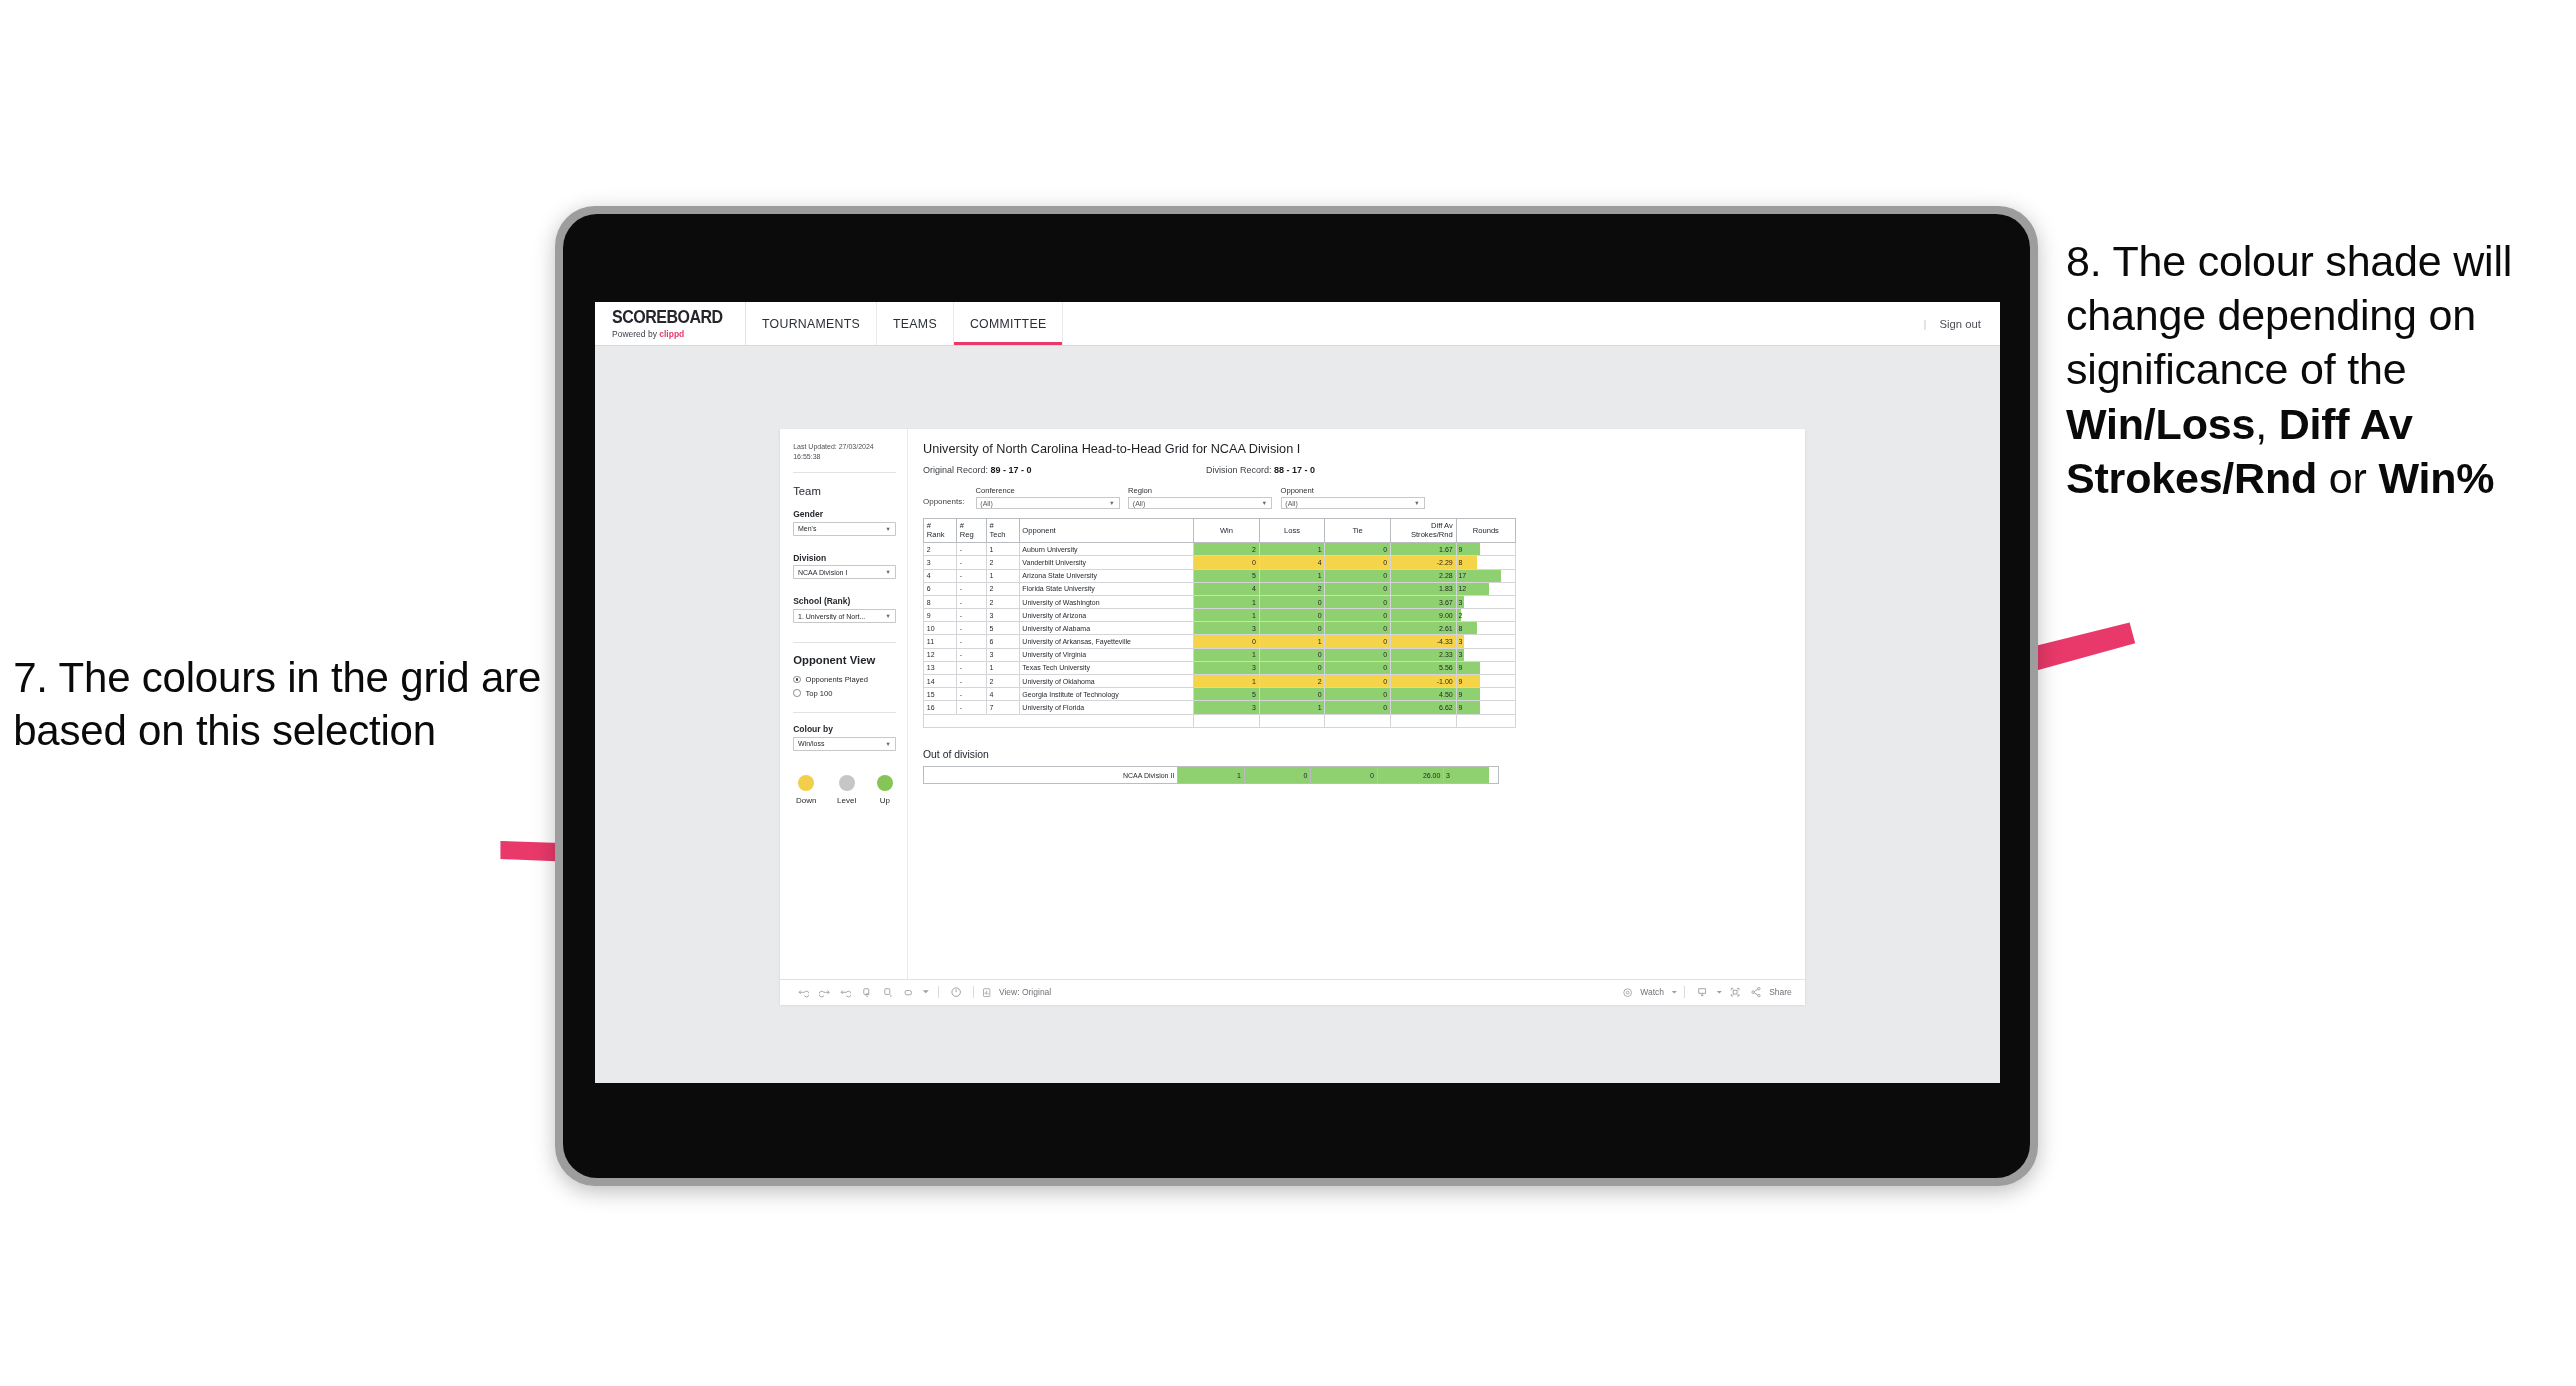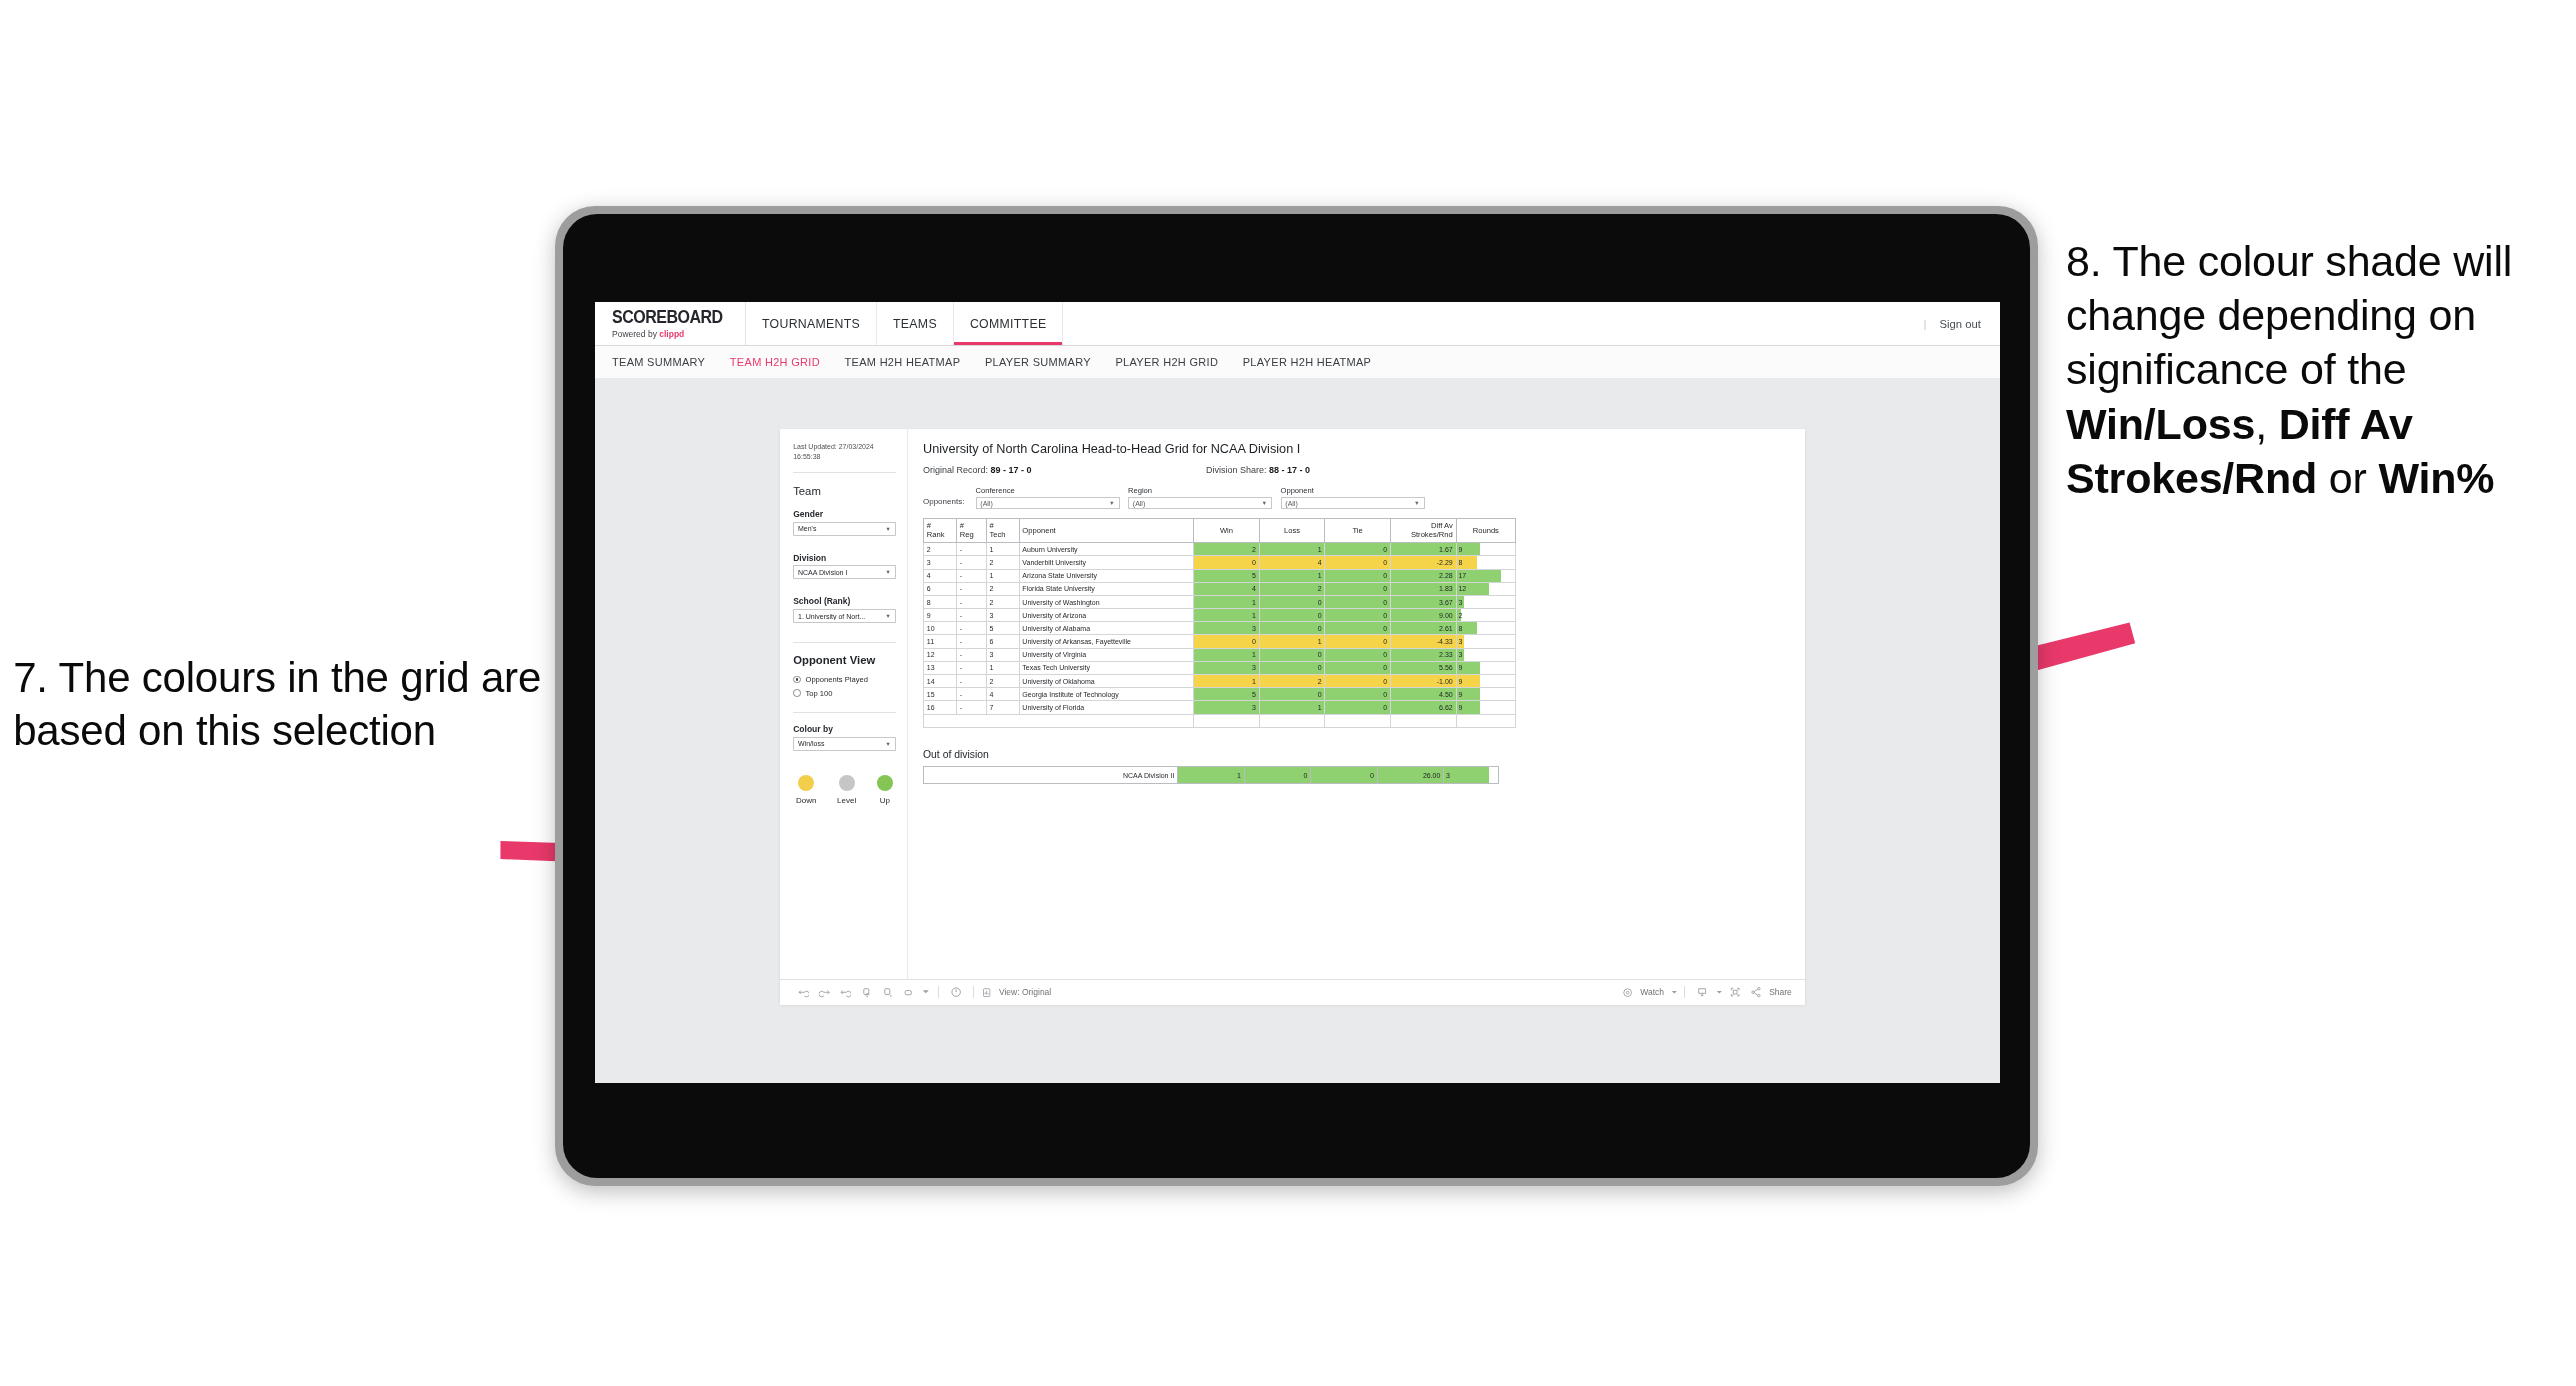--- a/index.html
+++ b/index.html
@@ -177,28 +177,20 @@
       <div class="topnav-item">TOURNAMENTS</div>
       <div class="topnav-item">TEAMS</div>
       <div class="topnav-item active">COMMITTEE</div>
     </div>
     <div id="signout-wrap">
       <span id="signout-div">|</span>
       <span id="signout">Sign out</span>
     </div>
   </div>
 
-  <div id="subnav">
-    <div class="subnav-item">TEAM SUMMARY</div>
-    <div class="subnav-item active">TEAM H2H GRID</div>
-    <div class="subnav-item">TEAM H2H HEATMAP</div>
-    <div class="subnav-item">PLAYER SUMMARY</div>
-    <div class="subnav-item">PLAYER H2H GRID</div>
-    <div class="subnav-item">PLAYER H2H HEATMAP</div>
-  </div>
 
   <div id="canvas">
     <div id="viz">
       <div id="viz-body">
 
         <div id="filters">
           <div id="last-updated">Last Updated: 27/03/2024 16:55:38</div>
           <div class="hr"></div>
 
           <div class="fx-h1">Team</div>
@@ -258,21 +250,21 @@
         </div>
 
         <div id="main">
           <div id="viz-title">University of North Carolina Head-to-Head Grid for NCAA Division I</div>
 
           <div id="records">
             <div id="rec-overall">
               <span>Original Record: </span><b>89 - 17 - 0</b>
             </div>
             <div>
-              <span>Division Share: </span><b>88 - 17 - 0</b>
+              <span>Division Record: </span><b>88 - 17 - 0</b>
             </div>
           </div>
 
           <div id="opp-filters">
             <div id="opp-label">Opponents:</div>
             <div class="opp-col">
               <div class="opp-cap">Conference</div>
               <div class="opp-sel">
                 <span class="v">(All)</span>
                 <span class="caret">▼</span>

